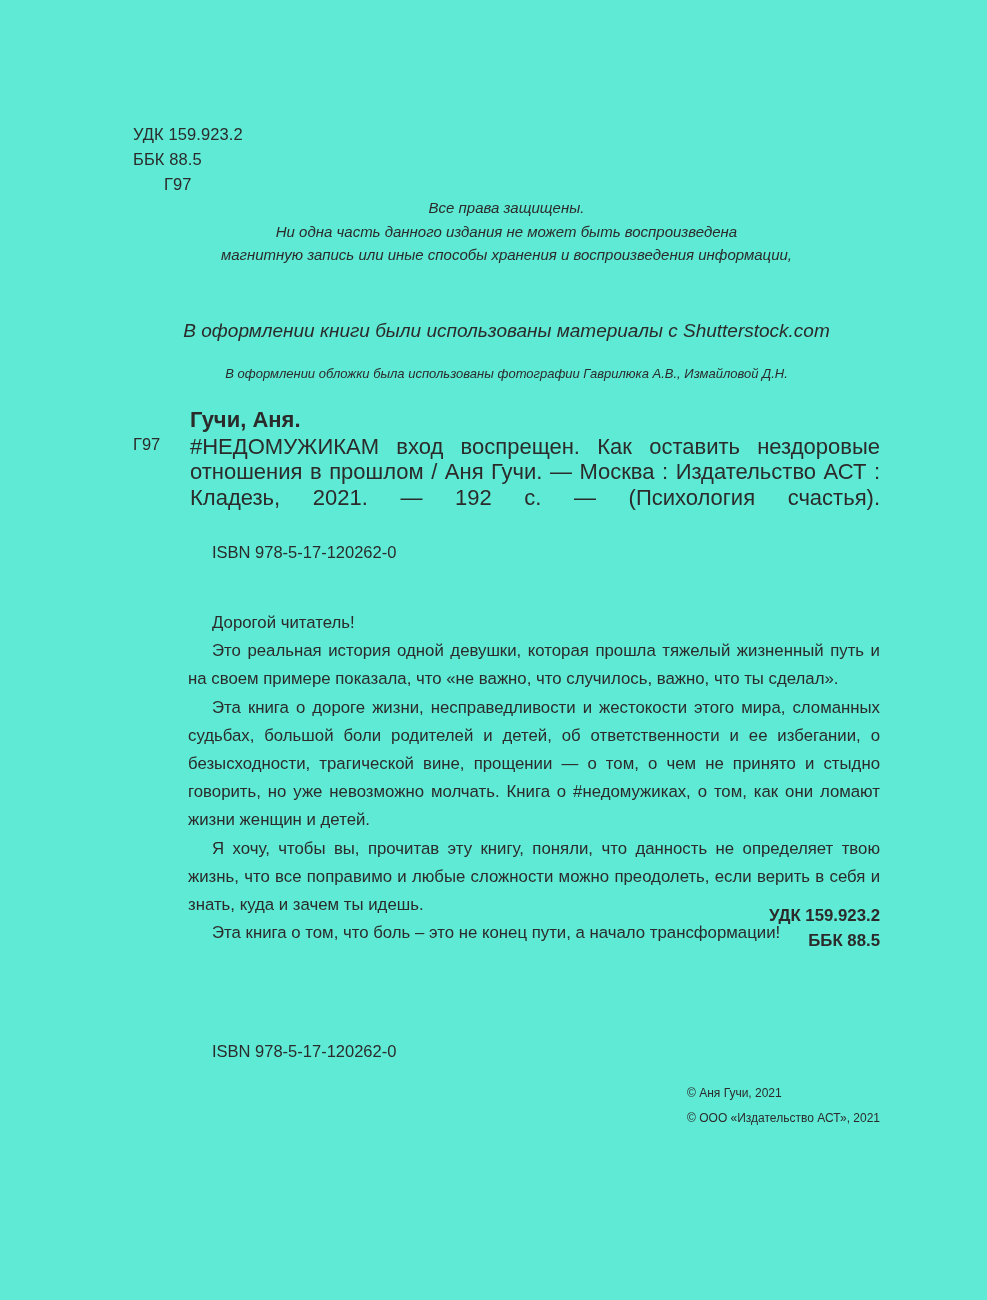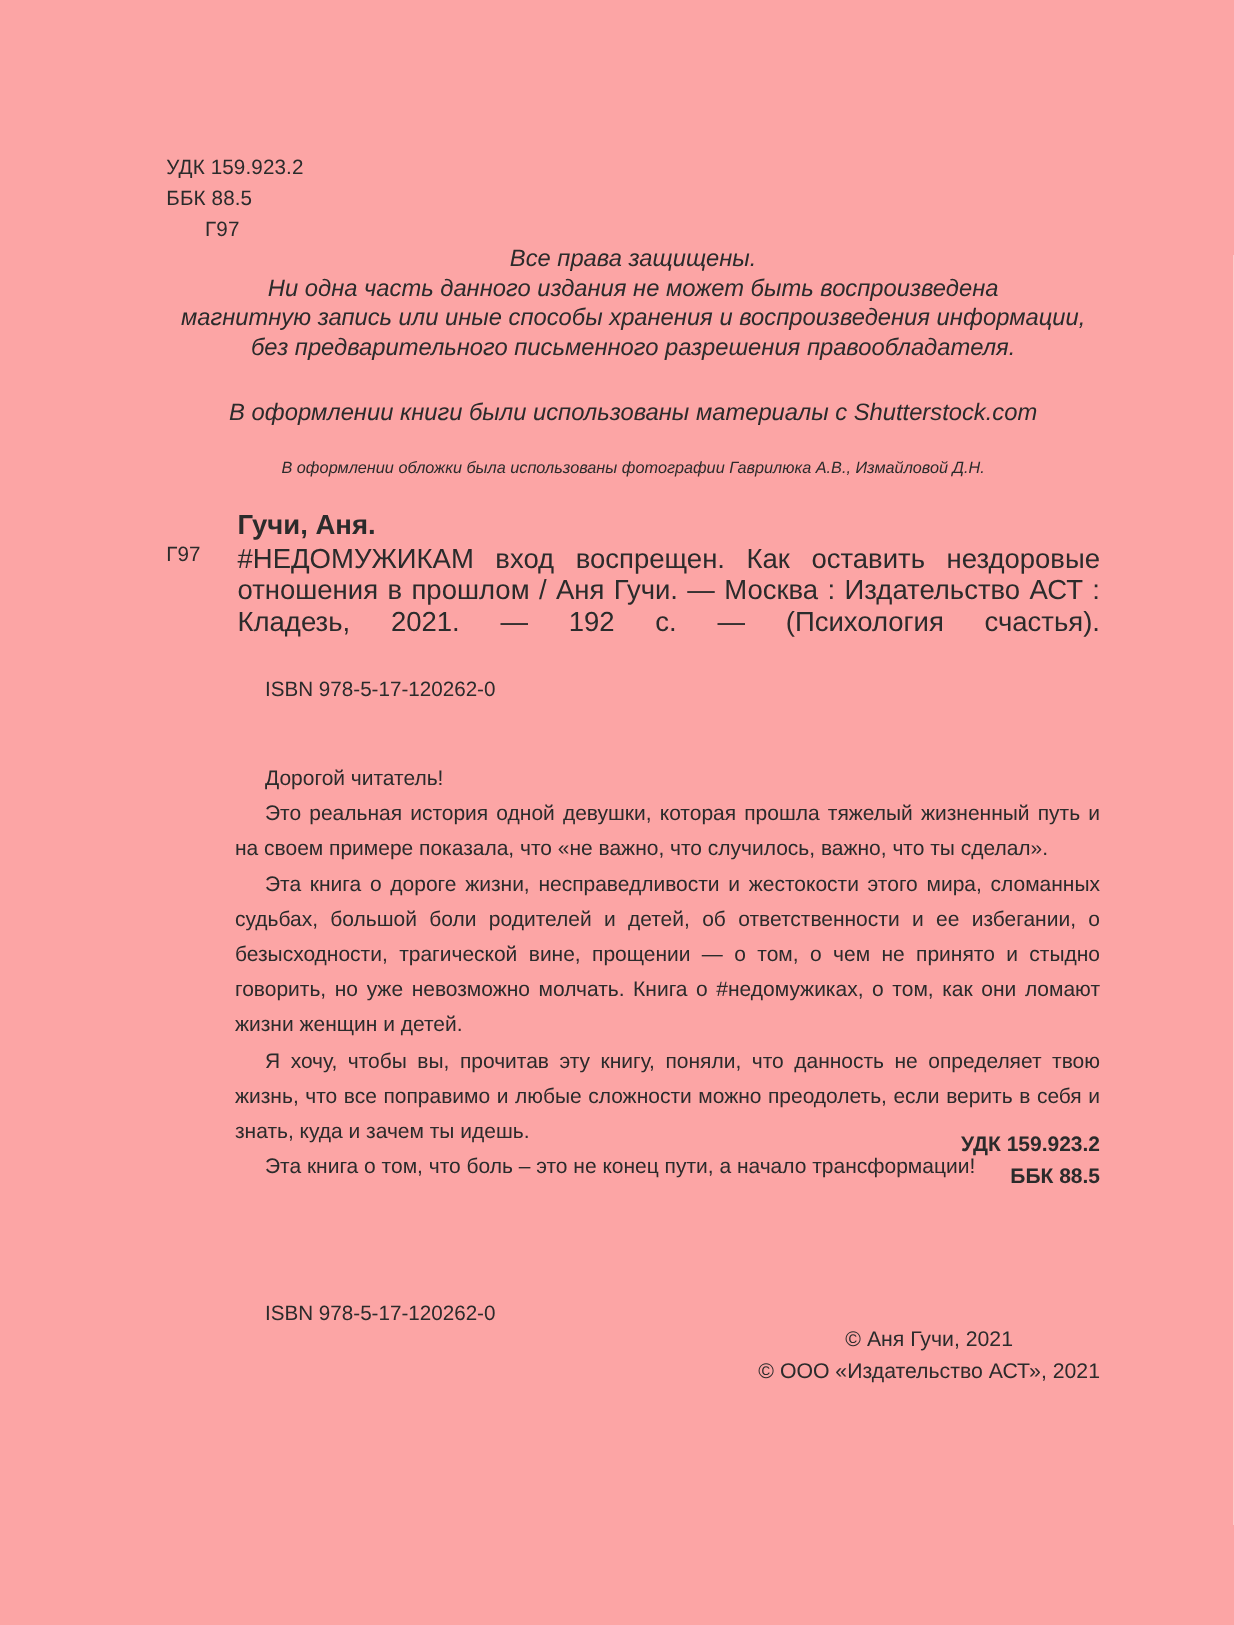--- a/index.html
+++ b/index.html
@@ -8,21 +8,21 @@
     background: #ffffff;
   }
   body {
     font-family: "Liberation Sans", sans-serif;
     color: #2b2b2b;
   }
   .page {
     position: relative;
     width: 987px;
     height: 1300px;
-    background: #fca5a5;
+    background: #5eead4;
     overflow: hidden;
     box-sizing: border-box;
   }
 
   
   .codes-block {
     position: absolute;
     left: 133px;
     top: 122px;
     font-size: 16.5px;
@@ -33,21 +33,21 @@
   .codes-block .code-g97 { padding-left: 31px; }
 
   
   .rights-block {
     position: absolute;
     left: 133px;
     top: 196px;
     width: 747px;
     text-align: center;
     font-style: italic;
-    font-size: 19px;
+    font-size: 15px;
     line-height: 23.6px;
     font-stretch: condensed;
   }
   .rights-line { display: block; }
 
   .credit-shutterstock {
     position: absolute;
     left: 133px;
     top: 320px;
     width: 747px;
@@ -143,43 +143,42 @@
   .isbn-bottom {
     position: absolute;
     left: 212px;
     top: 1039px;
     font-size: 16.5px;
     line-height: 25px;
   }
   .copyright-block {
     position: absolute;
     right: 107px;
-    top: 1059px;
-    text-align: center;
-    font-size: 17px;
+    top: 1081px;
+    text-align: left;
+    font-size: 12px;
     line-height: 25px;
   }
   .copyright-line { display: block; white-space: pre; }
 </style>
 </head>
 <body>
 
 <div class="page">
 
   <div class="codes-block">
     <div class="code-line">УДК 159.923.2</div>
     <div class="code-line">ББК 88.5</div>
     <div class="code-line code-g97">Г97</div>
   </div>
 
   <div class="rights-block">
     <span class="rights-line">Все права защищены.</span>
     <span class="rights-line">Ни одна часть данного издания не может быть воспроизведена</span>
     <span class="rights-line">магнитную запись или иные способы хранения и воспроизведения информации,</span>
-    <span class="rights-line">без предварительного письменного разрешения правообладателя.</span>
   </div>
 
   <div class="credit-shutterstock">В оформлении книги были использованы материалы с Shutterstock.com</div>
   <div class="credit-cover">В оформлении обложки была использованы фотографии Гаврилюка А.В., Измайловой Д.Н.</div>
 
   <div class="biblio-shelfmark">Г97</div>
   <div class="biblio-body">
     <span class="biblio-author">Гучи, Аня.</span>
     <span class="biblio-description">#НЕДОМУЖИКАМ вход воспрещен. Как оставить нездоровые отношения в прошлом / Аня Гучи. — Москва : Издательство АСТ : Кладезь, 2021. — 192 с. — (Психология счастья).</span>
   </div>

